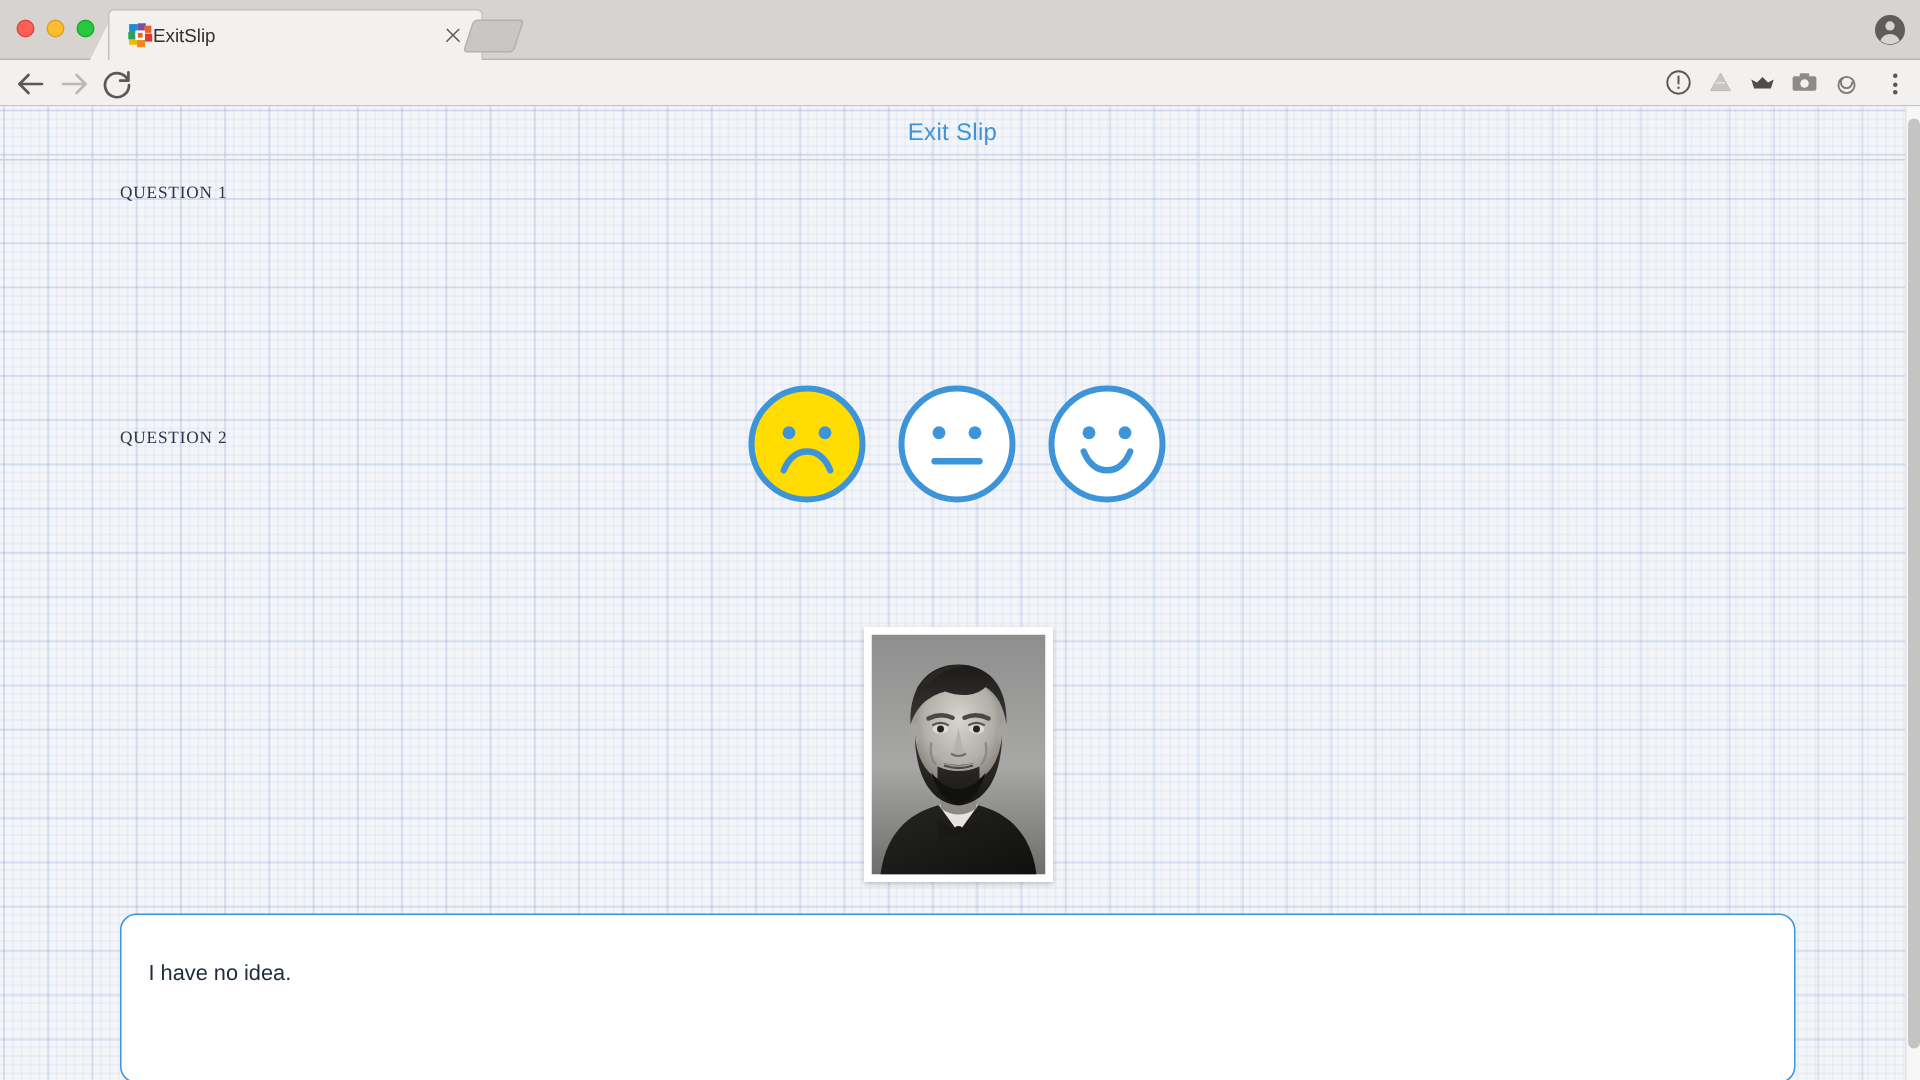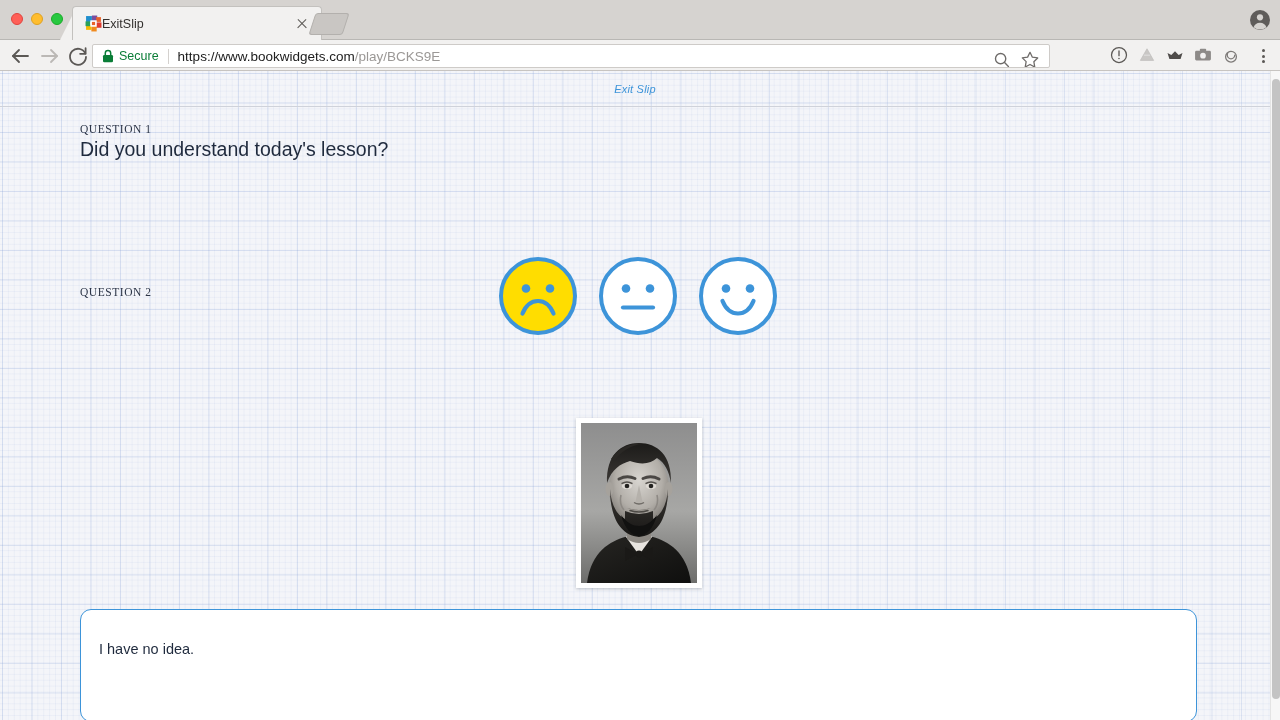--- a/index.html
+++ b/index.html
@@ -239,24 +239,23 @@
     top: 0; left: 0;
     width: 1270px;
     height: 36px;
     border-bottom: 1px solid #cfd2da;
     box-sizing: border-box;
     display: flex;
     align-items: center;
     justify-content: center;
   }
   .page-title {
-    font-size: 11px;
+    font-size: 16px;
     color: #3d94d9;
     letter-spacing: 0.2px;
-    font-style: italic;
   }
 
   .content {
     position: absolute;
     top: 37px;
     left: 0;
     width: 1270px;
     height: 612px;
   }
 
@@ -381,39 +380,20 @@
     </svg>
     <svg class="nav-btn nav-fwd" viewBox="0 0 24 24">
       <path d="M4 12h15" stroke="#bbb8b5" stroke-width="1.8" fill="none" stroke-linecap="round"></path>
       <path d="M13 6l6 6-6 6" stroke="#bbb8b5" stroke-width="1.8" fill="none" stroke-linecap="round" stroke-linejoin="round"></path>
     </svg>
     <svg class="nav-btn nav-reload" viewBox="0 0 24 24">
       <path d="M19.3 9.5A8 8 0 1 0 20 12.8" stroke="#5b5855" stroke-width="1.8" fill="none" stroke-linecap="round"></path>
       <path d="M19.6 4.2v5.6h-5.5" stroke="#5b5855" stroke-width="1.8" fill="none" stroke-linecap="round" stroke-linejoin="round"></path>
     </svg>
 
-    <div class="omnibox">
-      <span class="lock-icon">
-        <svg width="12" height="14" viewBox="0 0 12 14">
-          <rect x="1" y="6" width="10" height="7.2" rx="1.2" fill="#0a7d37"></rect>
-          <path d="M3.3 6V4.1a2.7 2.7 0 0 1 5.4 0V6" stroke="#0a7d37" stroke-width="1.5" fill="none"></path>
-        </svg>
-      </span>
-      <span class="secure-label">Secure</span>
-      <span class="omni-divider"></span>
-      <span class="url-text"><span class="url-domain">https://www.bookwidgets.com</span><span>/play/BCKS9E</span></span>
-
-      <svg class="omni-search-icon" viewBox="0 0 24 24">
-        <circle cx="10.5" cy="10.5" r="5.6" stroke="#6e6b69" stroke-width="1.5" fill="none"></circle>
-        <path d="M14.8 14.8l4.2 4.2" stroke="#6e6b69" stroke-width="1.5" stroke-linecap="round"></path>
-      </svg>
-      <svg class="omni-star-icon" viewBox="0 0 24 24">
-        <path d="M12 3.6l2.6 5.3 5.8.85-4.2 4.1 1 5.8-5.2-2.73L6.8 19.6l1-5.8-4.2-4.1 5.8-.85z" stroke="#6e6b69" stroke-width="1.4" fill="none" stroke-linejoin="round"></path>
-      </svg>
-    </div>
 
     <div class="ext-icons">
       <span class="ext-ic">
         <svg width="20" height="20" viewBox="0 0 24 24">
           <circle cx="12" cy="12" r="9" stroke="#5b5855" stroke-width="1.5" fill="none"></circle>
           <path d="M12 7.2v5.6" stroke="#5b5855" stroke-width="1.6" stroke-linecap="round"></path>
           <circle cx="12" cy="16.2" r="0.95" fill="#5b5855"></circle>
         </svg>
       </span>
       <span class="ext-ic">
@@ -452,21 +432,20 @@
   <div class="page">
 
     <div class="page-header">
       <div class="page-title">Exit Slip</div>
     </div>
 
     <div class="content">
 
       <div class="q1-block">
         <div class="q-label">QUESTION 1</div>
-        <div class="q-text">Did you understand today's lesson?</div>
       </div>
 
       <div class="smiley-row">
 
         <svg class="smiley" viewBox="0 0 82 82">
           <circle cx="41" cy="41" r="37" fill="#ffdd00" stroke="#3d94d9" stroke-width="4"></circle>
           <circle cx="29" cy="33.5" r="4.3" fill="#3d94d9"></circle>
           <circle cx="53" cy="33.5" r="4.3" fill="#3d94d9"></circle>
           <path d="M25.5 58.5c3.5-8.5 9-12.5 15.5-12.5s12 4 15.5 12.5" stroke="#3d94d9" stroke-width="4.2" fill="none" stroke-linecap="round"></path>
         </svg>

